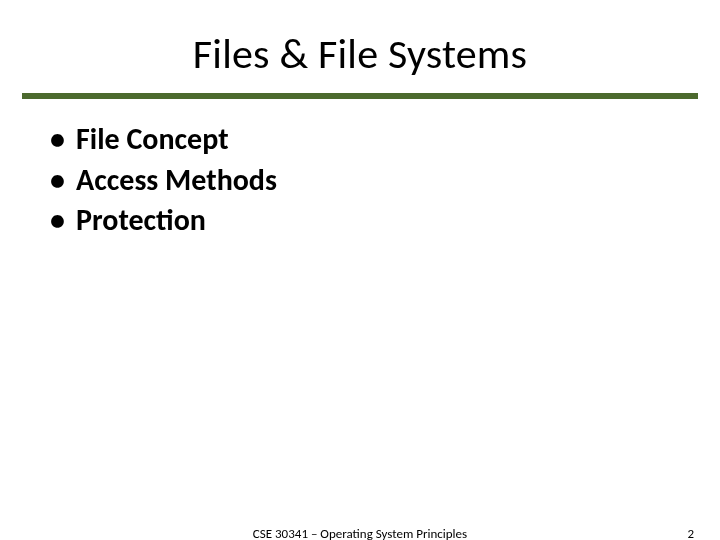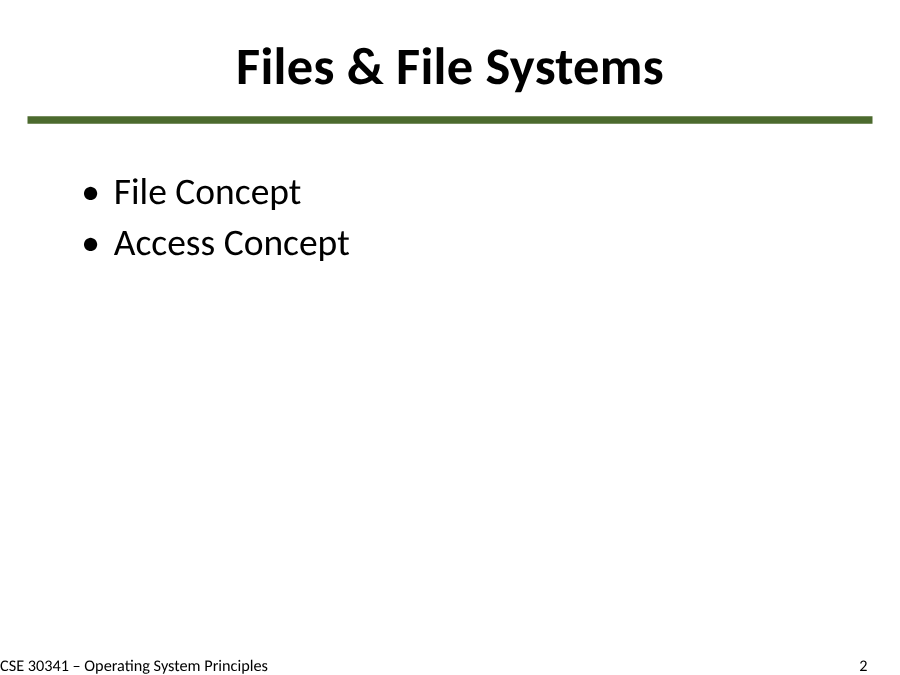--- a/index.html
+++ b/index.html
@@ -14,37 +14,38 @@
   }
   .slide {
     position: relative;
     width: 720px;
     height: 540px;
     box-sizing: border-box;
   }
   .title {
     text-align: center;
     font-size: 42px;
-    font-weight: 700;
+    font-weight: 400;
     padding-top: 28px;
     padding-bottom: 14px;
     letter-spacing: 0.2px;
   }
   .rule {
     height: 6px;
     background: #4c6a2e;
     margin: 0 22px 0 22px;
   }
   .content {
     padding: 20px 40px 0 40px;
   }
   ul.bullets {
     list-style: none;
-    margin: 15px;
+    margin: 0;
     padding: 0;
+    font-weight: bold;
   }
   ul.bullets li {
     font-size: 30px;
     line-height: 1.35;
     padding-left: 36px;
     position: relative;
   }
   ul.bullets li::before {
     content: "•";
     position: absolute;
@@ -58,36 +59,37 @@
     bottom: 14px;
     left: 0;
     width: 100%;
     font-size: 13px;
     color: #000;
   }
   .footer-center {
     position: absolute;
     left: 0;
     width: 100%;
-    text-align: left;
+    text-align: center;
   }
   .footer-right {
     position: absolute;
     right: 26px;
   }
 </style>
 </head>
 <body>
 
 <div class="slide">
   <div class="title">Files &amp; File Systems</div>
   <div class="rule"></div>
   <div class="content">
     <ul class="bullets">
       <li>File Concept</li>
-      <li>Access Concept</li>
+      <li>Access Methods</li>
+      <li>Protection</li>
     </ul>
   </div>
   <div class="footer">
     <div class="footer-center">CSE 30341 – Operating System Principles</div>
     <div class="footer-right">2</div>
   </div>
 </div>
 
 </body></html>

